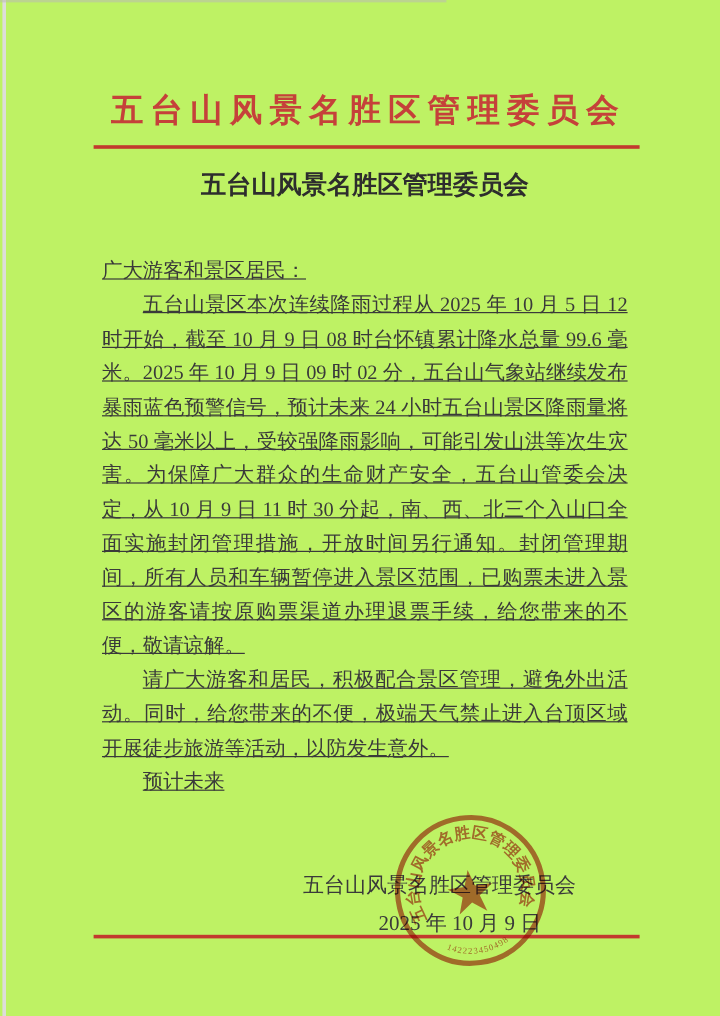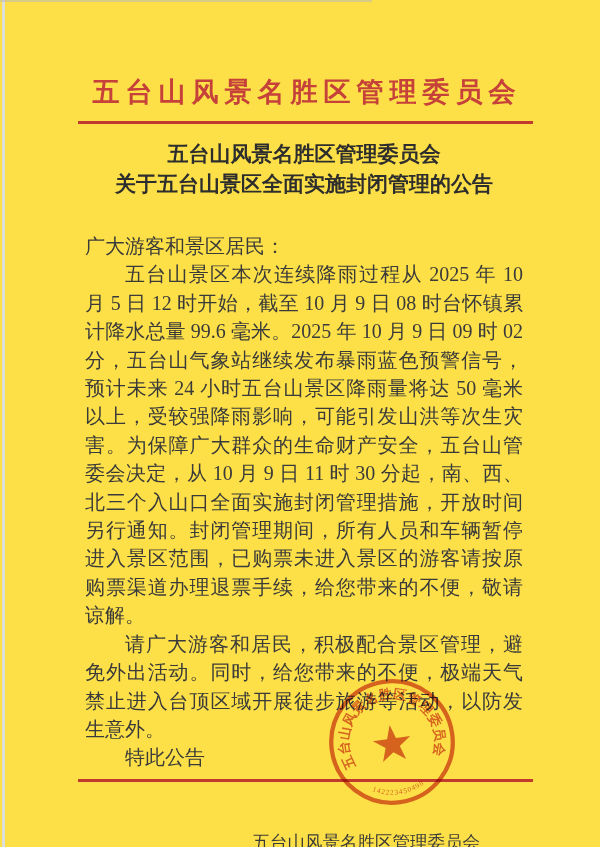--- a/index.html
+++ b/index.html
@@ -1,20 +1,20 @@
 <!DOCTYPE html>
 <html><head>
 <meta charset="utf-8">
 <style>
   html,body{margin:0;padding:0;background:#ffffff;}
   .page{
     position:relative;
     width:600px;height:847px;
     margin:0 auto;
-    background:#fde047;
+    background:#bef264;
     font-family:"Liberation Serif","DejaVu Serif",serif;
     overflow:hidden;
   }
   
   .edge-left{position:absolute;left:2px;top:0;width:3px;height:100%;background:#dddddA;}
   .edge-top{position:absolute;left:0;top:0;width:62%;height:2px;background:#b9b9b5;opacity:.55;}
 
   .content{position:absolute;left:85px;top:0;width:438px;}
 
   .letterhead-name{
@@ -35,25 +35,26 @@
   .doc-title{
     margin-top:15px;
     text-align:center;
     color:#2d2d2d;
     font-weight:bold;
     font-size:21px;
     line-height:30px;
   }
 
   .doc-body{
-    margin-top:33px;
-    font-size:20px;
+    margin-top:43px;
+    font-size:17px;
     line-height:28.4px;
     color:#3a3a3a;
     text-align:justify;
+    text-decoration:underline;
   }
   .doc-body p{margin:0;}
   .para{text-indent:2em;}
 
   .signature{margin-top:54px;font-size:17.5px;color:#3a3a3a;line-height:32px;}
   .sig-agency{text-align:right;margin-right:43px;}
   .sig-date{text-align:right;margin-right:72px;}
 
   .bottom-rule{
     position:absolute;left:78px;top:779px;width:455px;height:3px;background:#c23a2e;
@@ -74,28 +75,27 @@
   <div class="edge-top"></div>
 
   <div class="content">
 
     <div class="letterhead-name">五台山风景名胜区管理委员会</div>
 
     <div class="letterhead-rule"></div>
 
     <div class="doc-title">
       <div>五台山风景名胜区管理委员会</div>
-      <div>关于五台山景区全面实施封闭管理的公告</div>
     </div>
 
     <div class="doc-body">
       <p class="salutation">广大游客和景区居民：</p>
       <p class="para">五台山景区本次连续降雨过程从 2025 年 10 月 5 日 12 时开始，截至 10 月 9 日 08 时台怀镇累计降水总量 99.6 毫米。2025 年 10 月 9 日 09 时 02 分，五台山气象站继续发布暴雨蓝色预警信号，预计未来 24 小时五台山景区降雨量将达 50 毫米以上，受较强降雨影响，可能引发山洪等次生灾害。为保障广大群众的生命财产安全，五台山管委会决定，从 10 月 9 日 11 时 30 分起，南、西、北三个入山口全面实施封闭管理措施，开放时间另行通知。封闭管理期间，所有人员和车辆暂停进入景区范围，已购票未进入景区的游客请按原购票渠道办理退票手续，给您带来的不便，敬请谅解。</p>
       <p class="para">请广大游客和居民，积极配合景区管理，避免外出活动。同时，给您带来的不便，极端天气禁止进入台顶区域开展徒步旅游等活动，以防发生意外。</p>
-      <p class="para">特此公告</p>
+      <p class="para">预计未来</p>
     </div>
 
     <div class="signature">
       <div class="sig-agency">五台山风景名胜区管理委员会</div>
       <div class="sig-date">2025 年 10 月 9 日</div>
     </div>
   </div>
 
   <div class="bottom-rule"></div>
 

